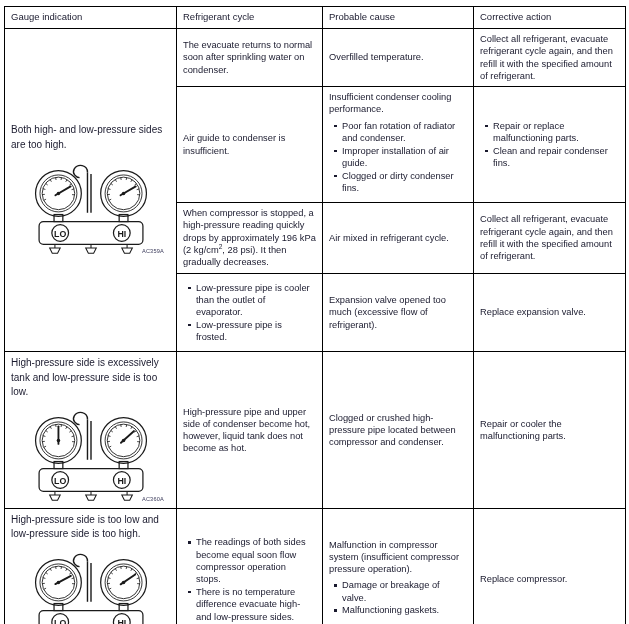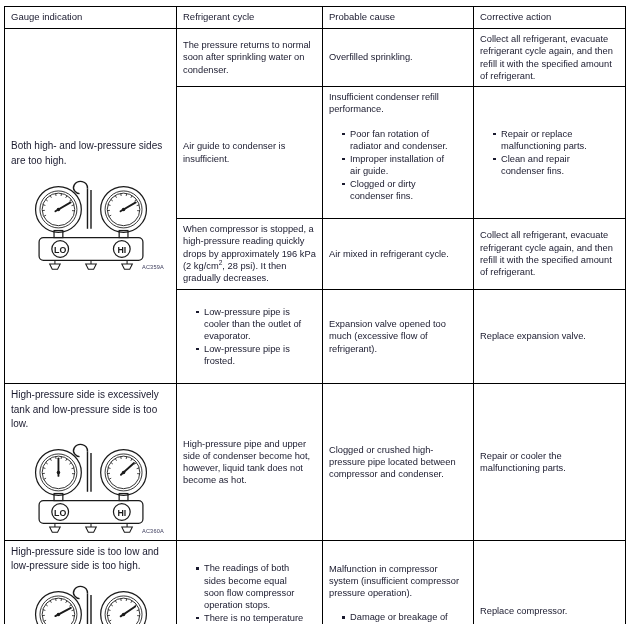--- a/index.html
+++ b/index.html
@@ -64,21 +64,21 @@
   .fig-code {
     position: absolute;
     right: 6px;
     bottom: 1px;
     font-size: 5.6px;
     letter-spacing: 0.2px;
     color: #3a3a5a;
     font-family: "Liberation Sans", sans-serif;
   }
   ul.bl {
-    margin: 12px; padding: 0;
+    margin: 4px; padding: 0;
     list-style: none;
   }
   ul.bl li {
     position: relative;
     padding-left: 9px;
     margin: 0 0 0.5px 0;
   }
   ul.bl li:before {
     content: "";
     position: absolute;
@@ -160,35 +160,35 @@
                 <path fill="none" stroke="#1a1a1a" stroke-width="1.2" d="M28 102 L40 102 L37 108 L31 108 Z"></path>
                 <line fill="none" stroke="#1a1a1a" stroke-width="1.2" x1="75" y1="98" x2="75" y2="102"></line>
                 <path fill="none" stroke="#1a1a1a" stroke-width="1.2" d="M69 102 L81 102 L78 108 L72 108 Z"></path>
                 <line fill="none" stroke="#1a1a1a" stroke-width="1.2" x1="116" y1="98" x2="116" y2="102"></line>
                 <path fill="none" stroke="#1a1a1a" stroke-width="1.2" d="M110 102 L122 102 L119 108 L113 108 Z"></path>
               </svg>
               <span class="fig-code">AC359A</span>
             </div>
           </td>
           <td>
-            <div class="lead">The pressure returns to normal soon after sprinkling water on condenser.</div>
-          </td>
-          <td>
-            <div class="lead">Overfilled sprinkling.</div>
+            <div class="lead">The evacuate returns to normal soon after sprinkling water on condenser.</div>
+          </td>
+          <td>
+            <div class="lead">Overfilled temperature.</div>
           </td>
           <td>
             <div class="lead">Collect all refrigerant, evacuate refrigerant cycle again, and then refill it with the specified amount of refrigerant.</div>
           </td>
         </tr>
         <tr>
           <td>
             <div class="lead">Air guide to condenser is insufficient.</div>
           </td>
           <td>
-            <div class="lead">Insufficient condenser refill performance.</div>
+            <div class="lead">Insufficient condenser cooling performance.</div>
             <ul class="bl">
               <li>Poor fan rotation of radiator and condenser.</li>
               <li>Improper installation of air guide.</li>
               <li>Clogged or dirty condenser fins.</li>
             </ul>
           </td>
           <td>
             <ul class="bl">
               <li>Repair or replace malfunctioning parts.</li>
               <li>Clean and repair condenser fins.</li>

